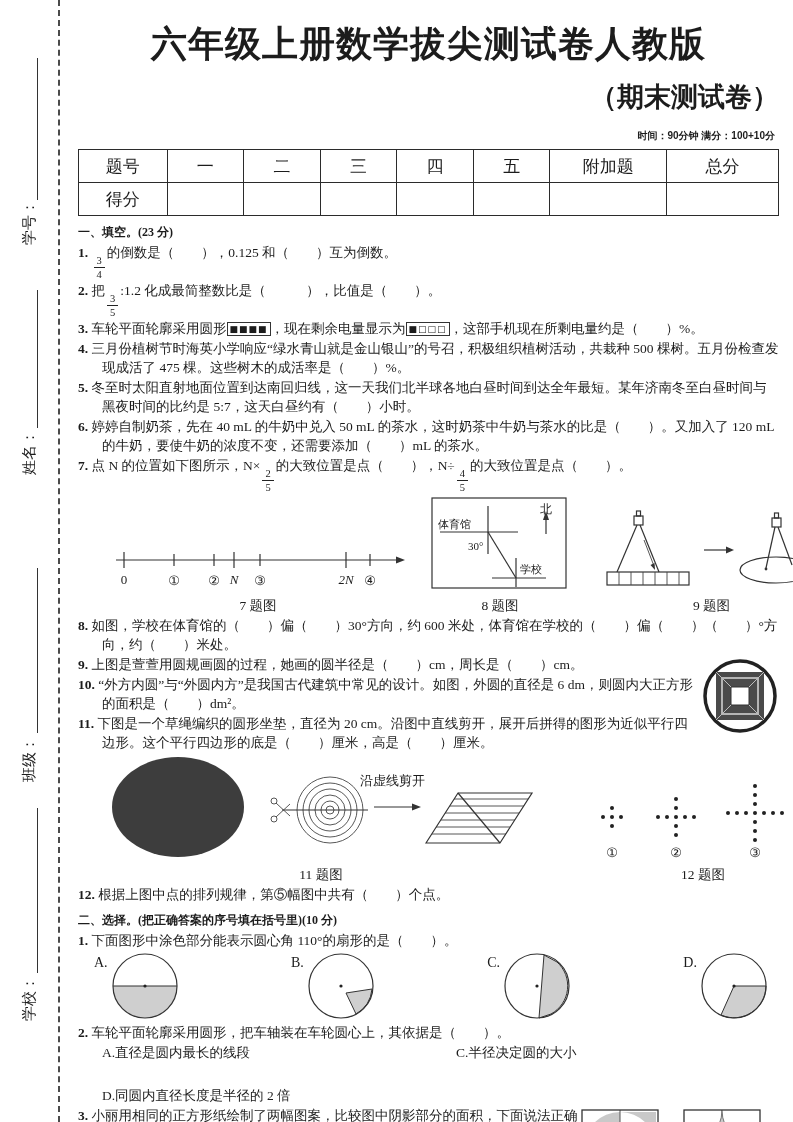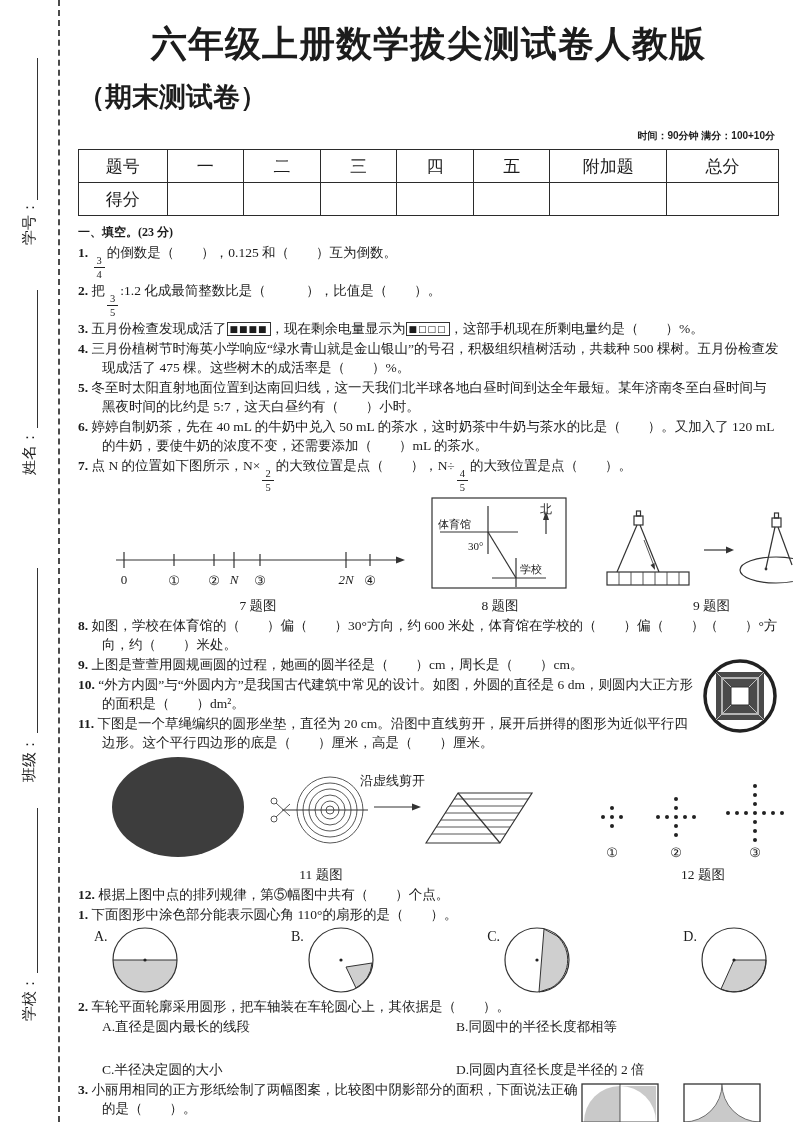--- a/index.html
+++ b/index.html
@@ -8,21 +8,21 @@
   
   .sidebar{position:absolute;left:0;top:0;width:60px;height:100%;}
   .side-divider{position:absolute;left:58px;top:0;bottom:0;width:0;border-left:2px dashed #4a4a4a;}
   .side-line{position:absolute;left:37px;width:0;border-left:1.5px solid #333;}
   .side-label{position:absolute;left:20px;font-size:15px;white-space:nowrap;
               transform:rotate(-90deg);transform-origin:0 0;}
   
   .main{position:absolute;left:78px;top:0;right:14px;}
   .title{margin:20px 0 0;text-align:center;font-family:"Liberation Sans","DejaVu Sans",sans-serif;
          font-weight:700;font-size:36px;letter-spacing:1px;}
-  .subtitle{margin:10px 0 0;text-align:left;font-family:"Liberation Sans","DejaVu Sans",sans-serif;
+  .subtitle{margin:10px 0 0;text-align:right;font-family:"Liberation Sans","DejaVu Sans",sans-serif;
             font-weight:700;font-size:27px;}
   .meta{margin-top:14px;text-align:right;padding-right:4px;font-family:"Liberation Sans","DejaVu Sans",sans-serif;
         font-weight:700;font-size:10px;}
   table.score{width:100%;border-collapse:collapse;margin-top:6px;table-layout:fixed;}
   table.score th,table.score td{border:1.6px solid #2b2b2b;height:32px;text-align:center;
         font-size:17px;font-weight:400;padding:0;}
   .sec-head{margin:8px 0 2px;font-size:12px;font-weight:700;}
   .q{font-size:13.5px;line-height:19px;padding-left:24px;text-indent:-24px;margin:1px 0;}
   .qno{font-weight:700;}
   .frac{display:inline-flex;flex-direction:column;align-items:center;vertical-align:-7px;
@@ -108,21 +108,21 @@
     <div class="q">
       <span class="qno">2.</span>
       <span>把</span><span class="frac">
           <span class="fn">3</span>
           <span class="fd">5</span>
         </span><span>:1.2 化成最简整数比是（　　　），比值是（　　）。</span>
     </div>
 
     <div class="q">
       <span class="qno">3.</span>
-      <span>五月份检查发现成活了</span><span class="batt">■■■■</span><span>，现在剩余电量显示为</span><span class="batt">■□□□</span><span>，这部手机现在所剩电量约是（　　）%。</span>
+      <span>车轮平面轮廓采用圆形</span><span class="batt">■■■■</span><span>，现在剩余电量显示为</span><span class="batt">■□□□</span><span>，这部手机现在所剩电量约是（　　）%。</span>
     </div>
 
     <div class="q"><span class="qno">4.</span> <span>三月份植树节时海英小学响应“绿水青山就是金山银山”的号召，积极组织植树活动，共栽种 500 棵树。五月份检查发现成活了 475 棵。这些树木的成活率是（　　）%。</span></div>
     <div class="q"><span class="qno">5.</span> <span>冬至时太阳直射地面位置到达南回归线，这一天我们北半球各地白昼时间到达全年最短。某年济南冬至白昼时间与黑夜时间的比约是 5:7，这天白昼约有（　　）小时。</span></div>
     <div class="q"><span class="qno">6.</span> <span>婷婷自制奶茶，先在 40 mL 的牛奶中兑入 50 mL 的茶水，这时奶茶中牛奶与茶水的比是（　　）。又加入了 120 mL 的牛奶，要使牛奶的浓度不变，还需要添加（　　）mL 的茶水。</span></div>
 
     <div class="q">
       <span class="qno">7.</span>
       <span>点 N 的位置如下图所示，N×</span><span class="frac">
           <span class="fn">2</span>
@@ -293,20 +293,21 @@
           <text x="34" y="84" font-size="13" text-anchor="middle">①</text>
           <text x="98" y="84" font-size="13" text-anchor="middle">②</text>
           <text x="177" y="84" font-size="13" text-anchor="middle">③</text>
         </svg>
         <div class="figcap">12 题图</div>
       </div>
     </div>
 
     <div class="q"><span class="qno">12.</span> <span>根据上图中点的排列规律，第⑤幅图中共有（　　）个点。</span></div>
 
+    <div class="sec-head">二、选择。(把正确答案的序号填在括号里)(10 分)</div>
 
     <div class="q"><span class="qno">1.</span> <span>下面图形中涂色部分能表示圆心角 110°的扇形的是（　　）。</span></div>
 
     <div class="optrow">
       <div class="copt">
         <span class="olabel">A.</span>
         <svg width="76" height="70">
           <path d="M 5 35 A 32 32 0 0 0 69 35 Z" fill="#cfcfcf"></path>
           <circle class="ln" cx="37" cy="35" r="32"></circle>
           <line class="ln" x1="5" y1="35" x2="69" y2="35"></line>
@@ -335,21 +336,20 @@
           <path d="M 37 35 L 69 35 A 32 32 0 0 1 24 64 Z" fill="#cfcfcf" stroke="#333" stroke-width="1"></path>
           <circle class="ln" cx="37" cy="35" r="32"></circle>
           <circle cx="37" cy="35" r="1.6" fill="#222"></circle>
         </svg>
       </div>
     </div>
 
     <div class="q"><span class="qno">2.</span> <span>车轮平面轮廓采用圆形，把车轴装在车轮圆心上，其依据是（　　）。</span></div>
     <div class="optgrid">
       <div>A.直径是圆内最长的线段</div>
-      <div>B.同圆中的半径长度都相等</div>
       <div>C.半径决定圆的大小</div>
       <div>D.同圆内直径长度是半径的 2 倍</div>
     </div>
 
     <div class="q3row">
       <div class="q3left">
         <div class="q"><span class="qno">3.</span> <span>小丽用相同的正方形纸绘制了两幅图案，比较图中阴影部分的面积，下面说法正确的是（　　）。</span></div>
 
       </div>
       <div class="q3figs">

